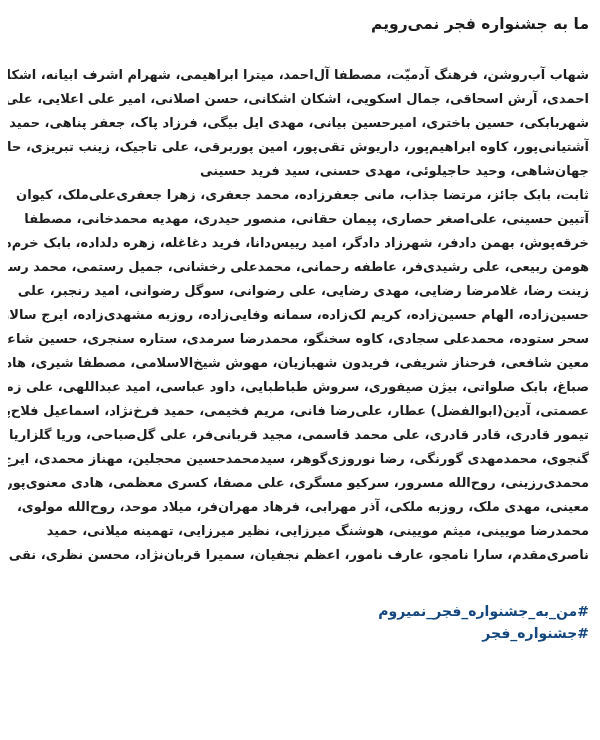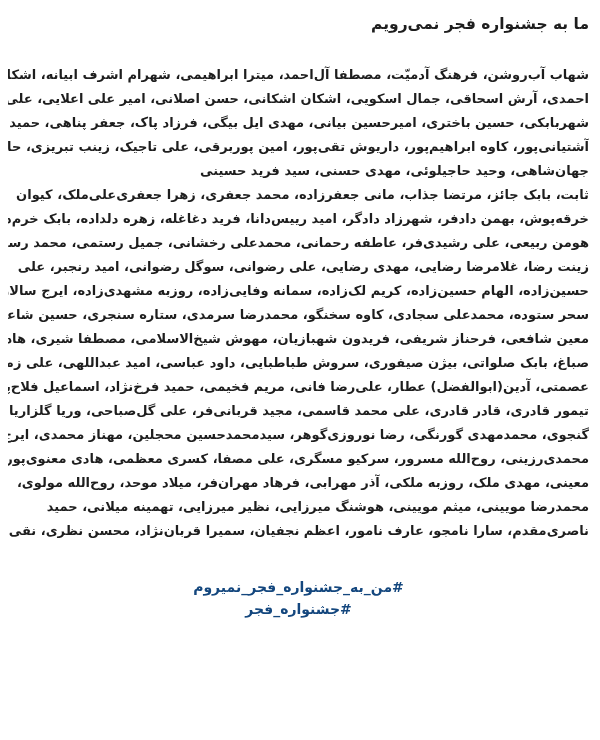--- a/index.html
+++ b/index.html
@@ -47,36 +47,36 @@
     margin-top:33px;
   }
   .hashtag{
     display:block;
     font-size:14px;
     line-height:22px;
     font-weight:700;
     color:var(--hashtag);
     text-decoration:none;
     white-space:nowrap;
-    text-align:center;
   }
 </style>
 </head>
 <body>
 
 <div class="page">
   <h1 class="title">ما به جشنواره فجر نمی‌رویم</h1>
 
   <div class="names">
       <div class="name-line">شهاب آب‌روشن، فرهنگ آدمیّت، مصطفا آل‌احمد، میترا ابراهیمی، شهرام اشرف ابیانه، اشکان</div>
       <div class="name-line">احمدی، آرش اسحاقی، جمال اسکویی، اشکان اشکانی، حسن اصلانی، امیر علی اعلایی، علی</div>
       <div class="name-line">شهربابکی، حسین باختری، امیرحسین بیانی، مهدی ایل بیگی، فرزاد پاک، جعفر پناهی، حمید رضا</div>
       <div class="name-line">آشتیانی‌پور، کاوه ابراهیم‌پور، داریوش تقی‌پور، امین پوربرقی، علی تاجیک، زینب تبریزی، حامد</div>
       <div class="name-line">جهان‌شاهی، وحید حاجیلوئی، مهدی حسنی، سید فرید حسینی</div>
       <div class="name-line">ثابت، بابک جائز، مرتضا جذاب، مانی جعفرزاده، محمد جعفری، زهرا جعفری‌علی‌ملک، کیوان</div>
+      <div class="name-line">آتبین حسینی، علی‌اصغر حصاری، پیمان حقانی، منصور حیدری، مهدیه محمدخانی، مصطفا</div>
       <div class="name-line">خرقه‌پوش، بهمن دادفر، شهرزاد دادگر، امید رییس‌دانا، فرید دغاغله، زهره دلداده، بابک خرم‌دین،</div>
       <div class="name-line">هومن ربیعی، علی رشیدی‌فر، عاطفه رحمانی، محمدعلی رخشانی، جمیل رستمی، محمد رسول‌اف،</div>
       <div class="name-line">زینت رضا، غلامرضا رضایی، مهدی رضایی، علی رضوانی، سوگل رضوانی، امید رنجبر، علی</div>
       <div class="name-line">حسین‌زاده، الهام حسین‌زاده، کریم لک‌زاده، سمانه وفایی‌زاده، روزبه مشهدی‌زاده، ایرج سالاروند،</div>
       <div class="name-line">سحر ستوده، محمدعلی سجادی، کاوه سخنگو، محمدرضا سرمدی، ستاره سنجری، حسین شاعری،</div>
       <div class="name-line">معین شافعی، فرحناز شریفی، فریدون شهبازیان، مهوش شیخ‌الاسلامی، مصطفا شیری، هادی</div>
       <div class="name-line">صباغ، بابک صلواتی، بیژن صیفوری، سروش طباطبایی، داود عباسی، امید عبداللهی، علی زمانی</div>
       <div class="name-line">عصمتی، آدین(ابوالفضل) عطار، علی‌رضا فانی، مریم فخیمی، حمید فرخ‌نژاد، اسماعیل فلاح‌پور،</div>
       <div class="name-line">تیمور قادری، قادر قادری، علی محمد قاسمی، مجید قربانی‌فر، علی گل‌صباحی، وریا گلزاریان، سینا</div>
       <div class="name-line">گنجوی، محمدمهدی گورنگی، رضا نوروزی‌گوهر، سیدمحمدحسین محجلین، مهناز محمدی، ایرج</div>

